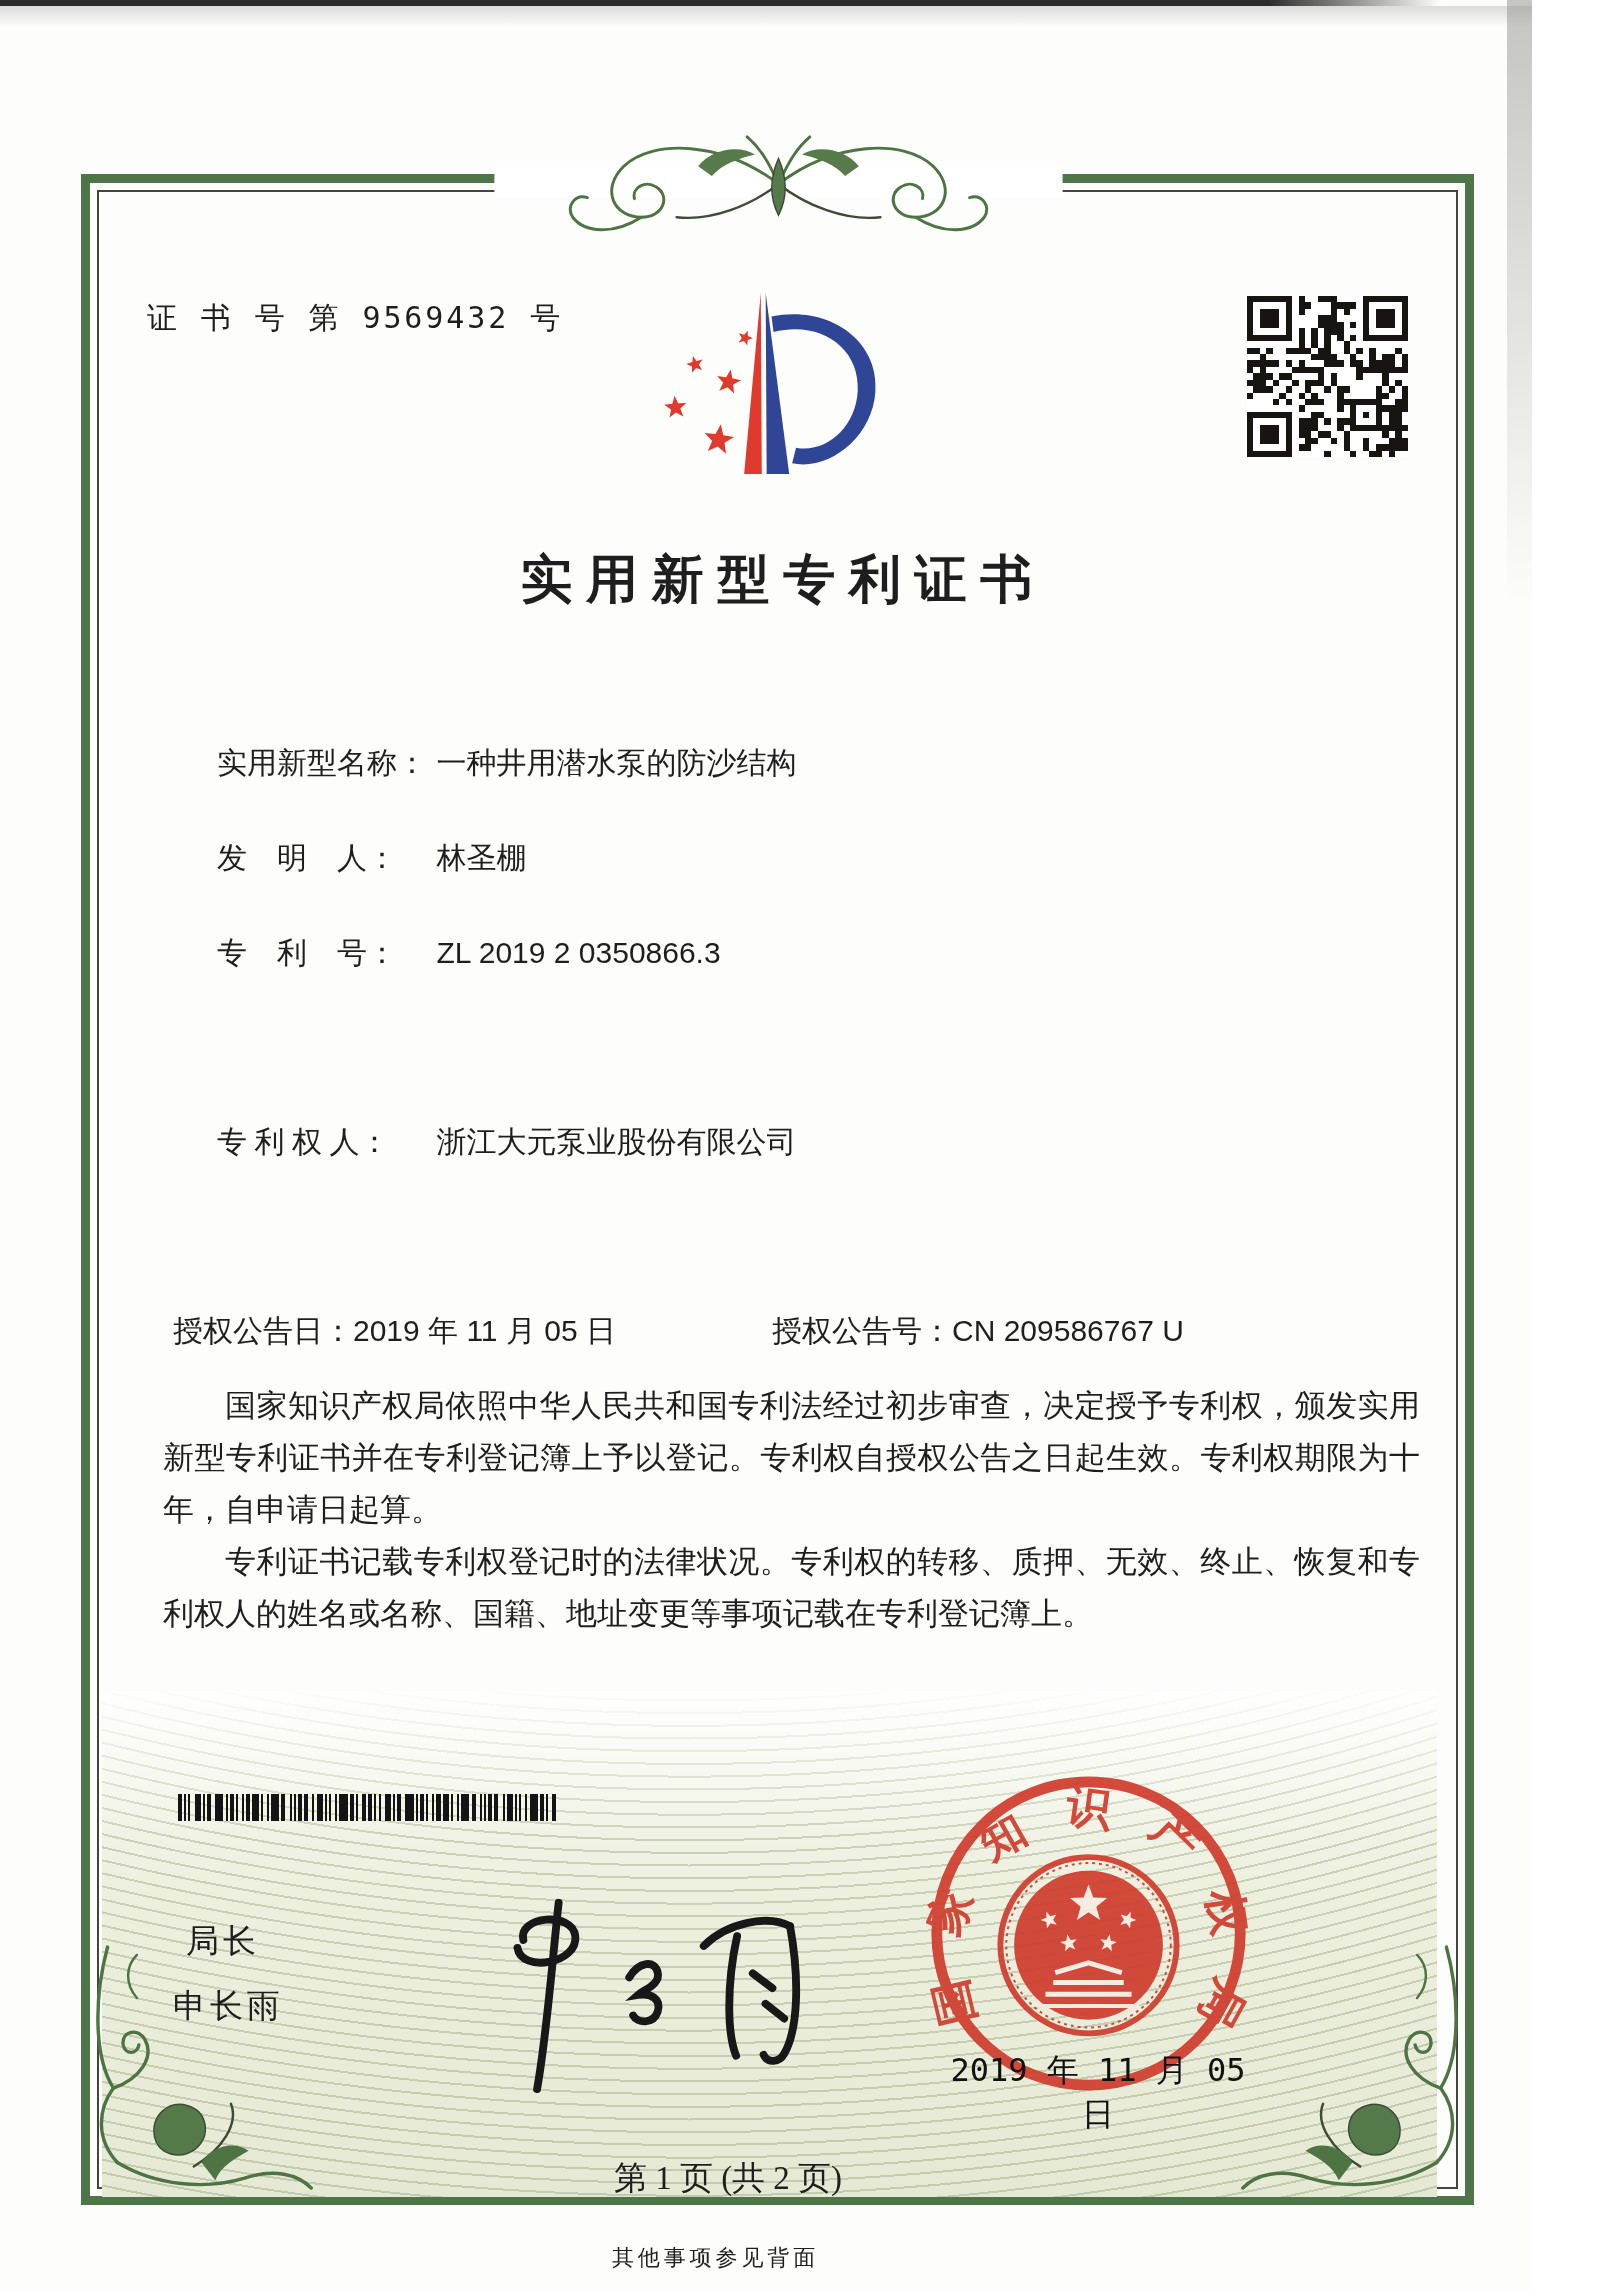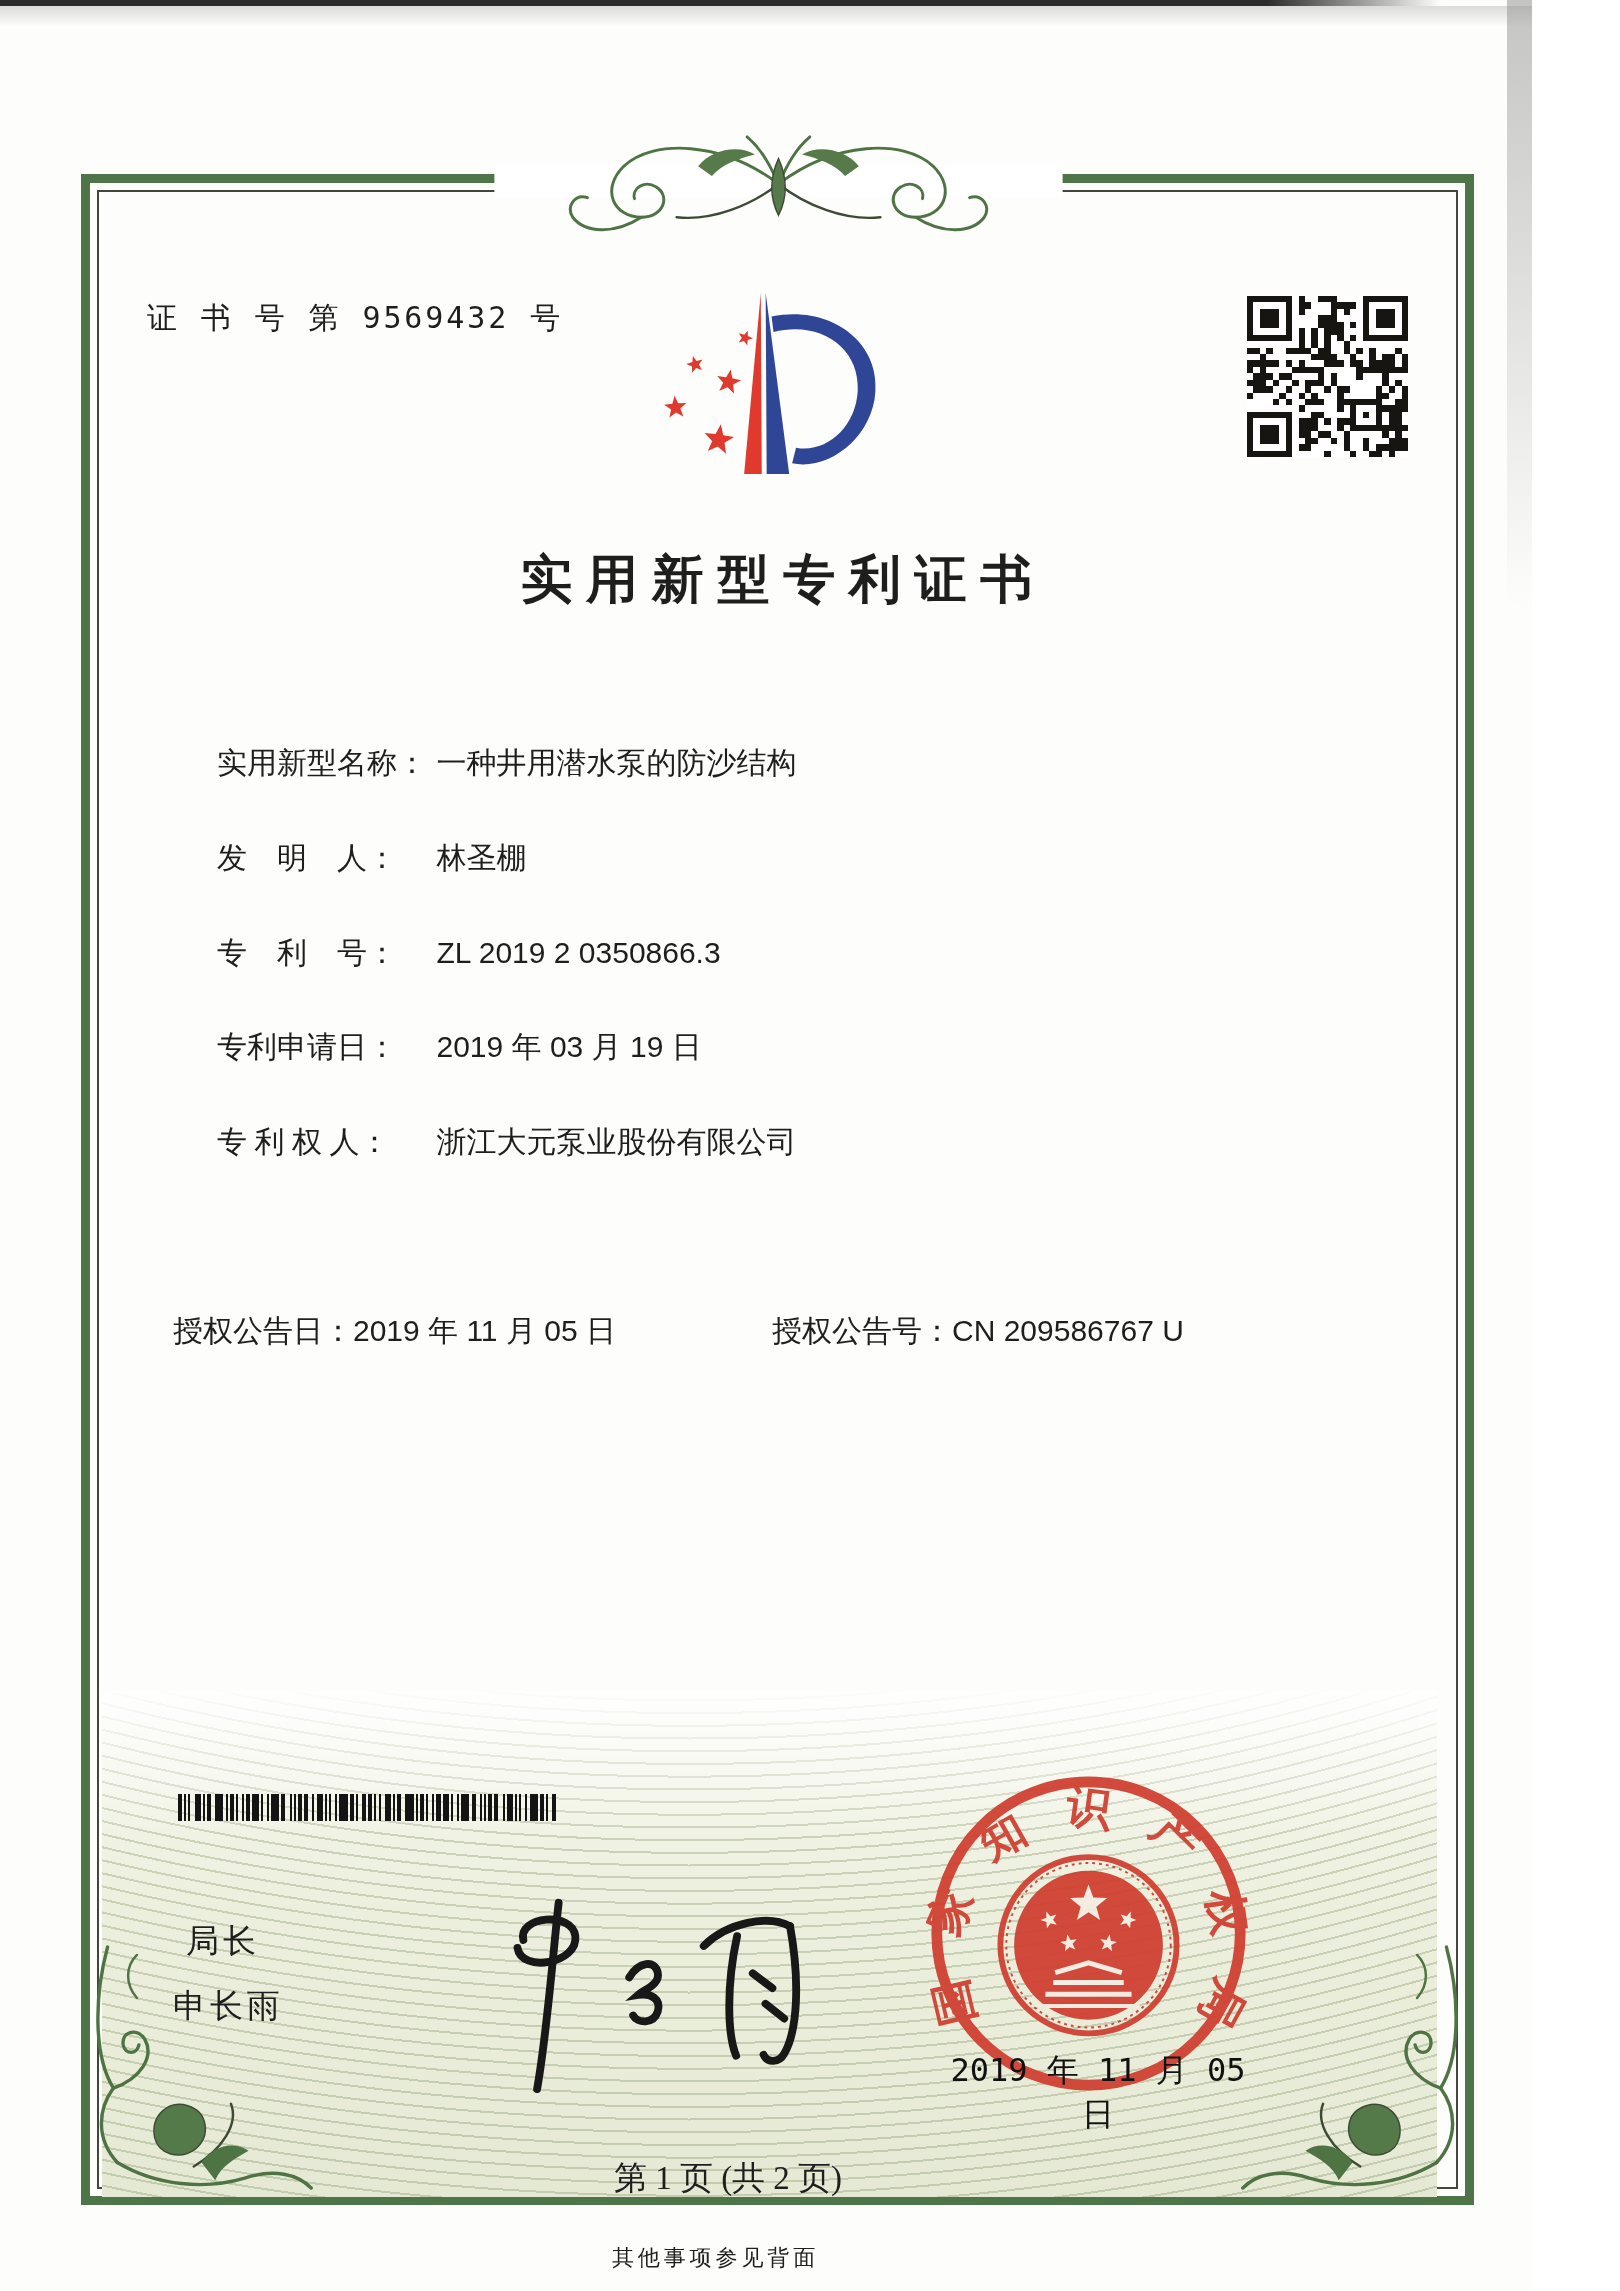--- a/index.html
+++ b/index.html
@@ -444,36 +444,36 @@
     <span class="val">一种井用潜水泵的防沙结构</span>
   </div>
   <div class="abs field" style="top:838px">
     <span class="lab">发　明　人：</span>
     <span class="val">林圣棚</span>
   </div>
   <div class="abs field" style="top:933px">
     <span class="lab">专　利　号：</span>
     <span class="val num">ZL 2019 2 0350866.3</span>
   </div>
-  <div class="abs field" style="top:1027px">
-    <span class="lab">专利申请日：</span>
-    <span class="val num">2019 年 03 月 19 日</span>
-  </div>
   <div class="abs field" style="top:1122px">
     <span class="lab">专 利 权 人：</span>
     <span class="val">浙江大元泵业股份有限公司</span>
   </div>
 
   <div class="abs grant-g1">
     <span>授权公告日：</span><span class="num">2019 年 11 月 05 日</span>
   </div>
   <div class="abs grant-g2">
     <span>授权公告号：</span><span class="num">CN 209586767 U</span>
   </div>
 
+  <div class="abs body-text">
+    <p>国家知识产权局依照中华人民共和国专利法经过初步审查，决定授予专利权，颁发实用新型专利证书并在专利登记簿上予以登记。专利权自授权公告之日起生效。专利权期限为十年，自申请日起算。</p>
+    <p>专利证书记载专利权登记时的法律状况。专利权的转移、质押、无效、终止、恢复和专利权人的姓名或名称、国籍、地址变更等事项记载在专利登记簿上。</p>
+  </div>
 
   <div class="abs barcode">
       <i style="width:4.1px;margin-right:2.1px"></i>
       <i style="width:2.1px;margin-right:2.1px"></i>
       <i style="width:2.1px;margin-right:4.1px"></i>
       <i style="width:6.2px;margin-right:2.1px"></i>
       <i style="width:2.1px;margin-right:2.1px"></i>
       <i style="width:4.1px;margin-right:4.1px"></i>
       <i style="width:8.2px;margin-right:2.1px"></i>
       <i style="width:2.1px;margin-right:2.1px"></i>

